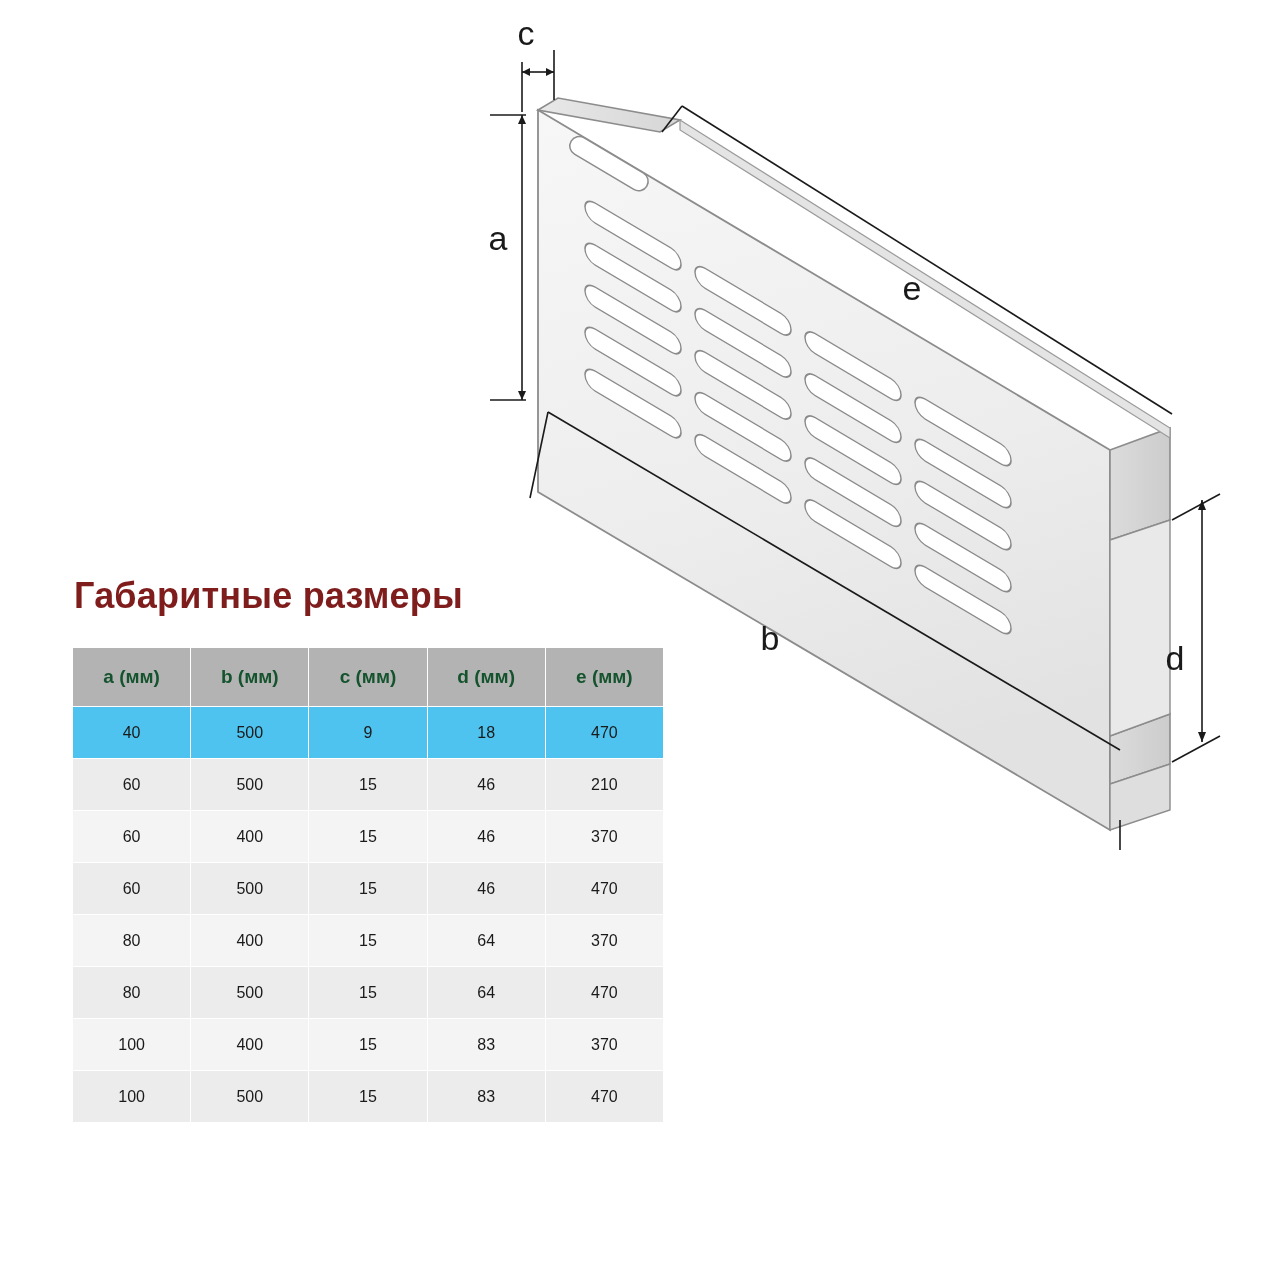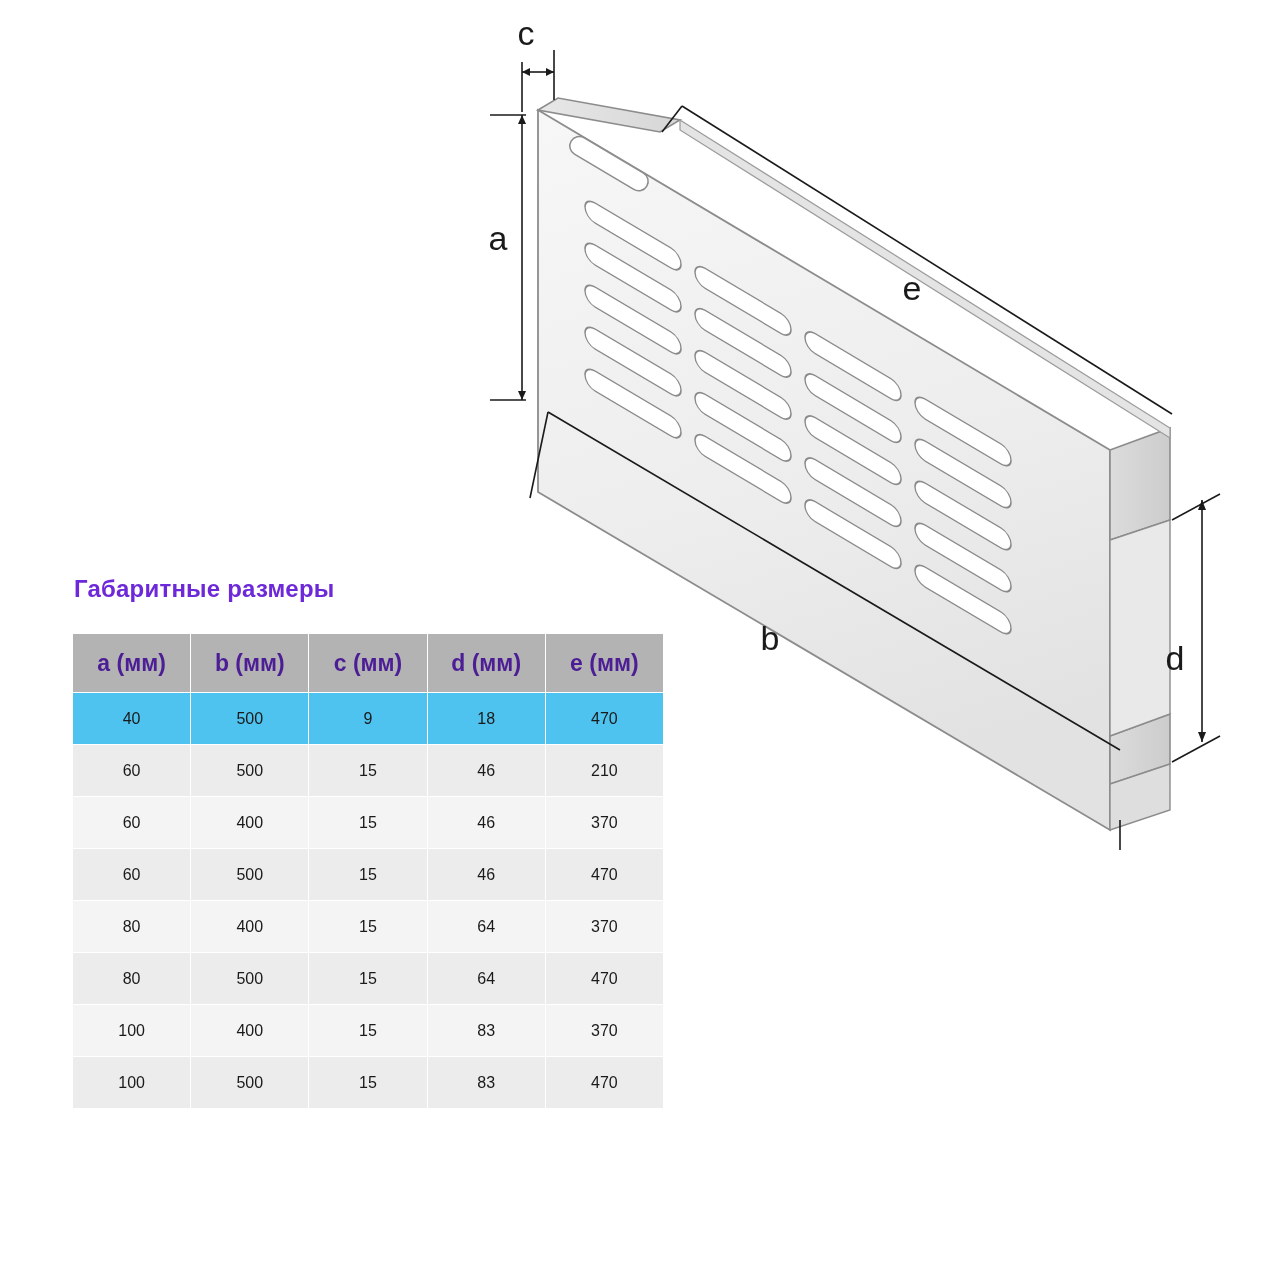--- a/index.html
+++ b/index.html
@@ -17,35 +17,35 @@
   }
 
   
   #table-block {
     position: absolute;
     left: 72px;
     top: 575px;
     width: 592px;
   }
   #table-title {
-    font-size: 24px;
+    font-size: 36px;
     font-weight: bold;
-    color: #6d28d9;
+    color: #7f1d1d;
     margin: 0 0 30px 2px;
     letter-spacing: 0.2px;
   }
   table.dims {
     border-collapse: collapse;
     width: 592px;
     table-layout: fixed;
   }
   table.dims th {
     background: #b3b3b3;
-    color: #4c1d95;
-    font-size: 23px;
+    color: #14532d;
+    font-size: 19px;
     font-weight: bold;
     height: 56px;
     border: 1px solid #ffffff;
     text-align: center;
     vertical-align: middle;
   }
   table.dims td {
     font-size: 16px;
     color: #1a1a1a;
     height: 49px;

